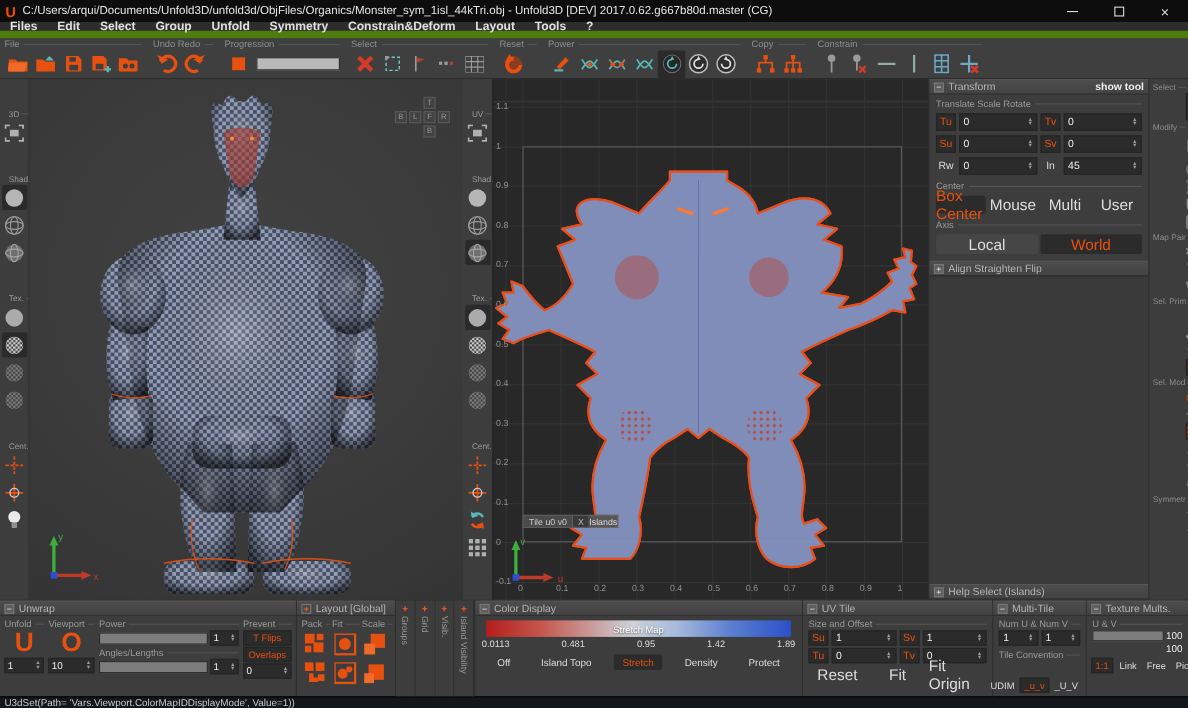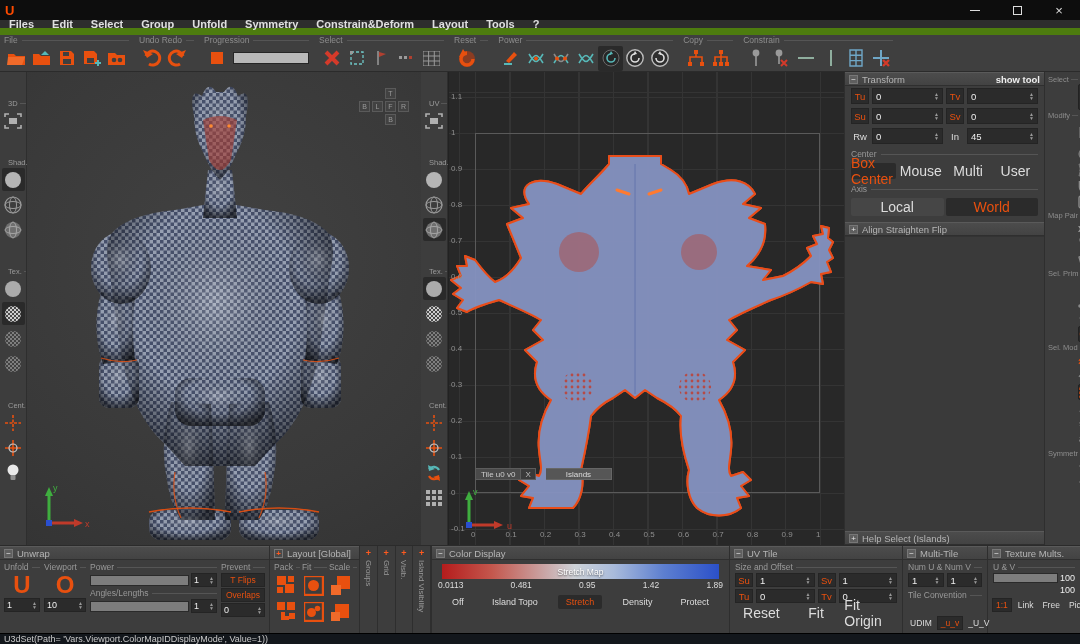--- a/index.html
+++ b/index.html
@@ -36,21 +36,21 @@
   .vpuv{width:396px;background:#282828;position:relative;overflow:hidden;border-left:1px solid #222;}
   .uv-grid{position:absolute;inset:0;
     background-image:repeating-linear-gradient(to right,#343434 0 1px,transparent 1px 34.5px),
                      repeating-linear-gradient(to bottom,#343434 0 1px,transparent 1px 36px);
     background-position:26px 25px;}
   .uv-square{position:absolute;left:26px;top:61px;width:345px;height:360px;border:1px solid #5a5a5a;}
   .ruler-lbl{position:absolute;font-size:8px;color:#8f8f8f;}
   .uv-tabs{position:absolute;left:26px;top:396px;display:flex;font-size:8px;height:12px;align-items:stretch;}
   .uv-tab1{background:#4a4a4a;color:#ccc;padding:1px 5px;border:1px solid #5c5c5c;}
   .uv-tabx{background:#3a3a3a;color:#bbb;padding:1px 4px;border:1px solid #5c5c5c;border-left:none;}
-  .uv-tab2{background:#565656;color:#ddd;padding:1px 20px;border:1px solid #666;border-left:none;margin-left:10px;}
+  .uv-tab2{background:#565656;color:#ddd;padding:1px 0;border:1px solid #666;border-left:none;}
   .gizmo{position:absolute;left:8px;bottom:14px;width:60px;height:50px;}
   .viewcube{position:absolute;right:10px;top:16px;width:52px;height:40px;}
   .vc-box{position:absolute;width:11px;height:11px;background:#424242;border:1px solid #5a5a5a;color:#9a9a9a;font-size:7px;display:flex;align-items:center;justify-content:center;}
   
   .tpanel{width:200px;background:#3d3d3d;border-left:1px solid #2e2e2e;display:flex;flex-direction:column;font-size:10px;}
   .phead{height:14px;background:linear-gradient(#4c4c4c,#434343);border-top:1px solid #5a5a5a;border-bottom:1px solid #2f2f2f;display:flex;align-items:center;padding:0 4px;gap:4px;color:#b5b5b5;font-size:9.5px;white-space:nowrap;}
   .collapse{width:9px;height:9px;background:#5f5f5f;color:#e8e8e8;font-size:8px;line-height:8px;text-align:center;border:1px solid #777;}
   .collapse.orange{color:#ff5a1f;background:#4a4a4a;font-weight:bold;}
   .showtool{margin-left:auto;color:#eee;font-weight:bold;}
   .grp-label{font-size:8.5px;color:#999;display:flex;align-items:center;gap:4px;padding:3px 6px 2px;}
@@ -106,20 +106,21 @@
   .txtbtn.sel{background:#2b2b2b;color:#e8500f;border:1px solid #242424;}
   
   .statusbar{height:11px;background:#13171c;color:#c9c9c9;font-size:9px;display:flex;align-items:center;padding-left:4px;border-top:1px solid #000;}
   svg{display:block;}
 </style>
 </head>
 <body>
 
 <div class="titlebar">
   <span class="logo">U</span>
+  <span>C:/Users/arqui/Documents/Unfold3D/unfold3d/ObjFiles/Organics/Monster_sym_1isl_44kTri.obj - Unfold3D [DEV] 2017.0.62.g667b80d.master (CG)</span>
   <div class="win-btns">
     <div class="win-btn">
         <span class="win-min"></span>
       </div>
     <div class="win-btn">
         <span class="win-max"></span>
       </div>
     <div class="win-btn">
         <span class="win-close-g">×</span>
       </div>
@@ -672,20 +673,21 @@
       <span class="ruler-lbl" style="left: 332.5px; top: 458px;">0.9</span>
       <span class="ruler-lbl" style="left: 367px; top: 458px;">1</span>
     </div>
 
   <div class="tpanel">
     <div class="phead">
       <span class="collapse">−</span>
       <span>Transform</span>
       <span class="showtool">show tool</span>
     </div>
+    <div class="grp-label">Translate Scale Rotate</div>
     <div class="trow2">
       <span class="lblbox">Tu</span>
       <span class="numfield">
           <span>0</span>
           <span class="spin">▲<br>▼</span>
         </span>
       <span class="lblbox">Tv</span>
       <span class="numfield">
           <span>0</span>
           <span class="spin">▲<br>▼</span>
@@ -1082,21 +1084,21 @@
       <span class="numfield" style="height:14px;">
           <span>1</span>
           <span class="spin">▲<br>▼</span>
         </span>
       <span class="numfield" style="height:14px;">
           <span>1</span>
           <span class="spin">▲<br>▼</span>
         </span>
     </div>
     <div class="minilabel" style="margin:2px 5px 14px;">Tile Convention</div>
-    <div class="trow2" style="padding:2px 4px;gap:2px;">
+    <div class="trow2" style="padding:2px 4px;gap:2px;justify-content:flex-end;">
       <span class="txtbtn">UDIM</span>
       <span class="txtbtn sel">_u_v</span>
       <span class="txtbtn">_U_V</span>
     </div>
   </div>
 
   <div class="bpanel bp-tex">
     <div class="phead">
       <span class="collapse">−</span>
       <span>Texture Mults.</span>

